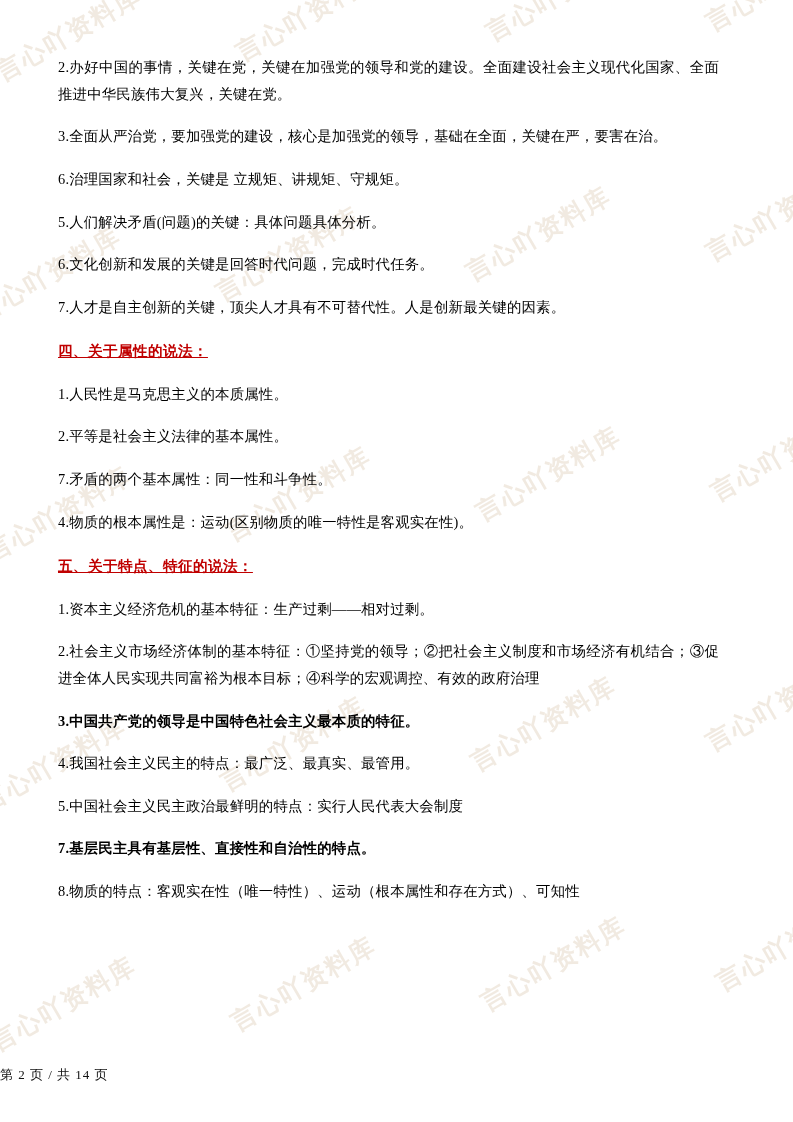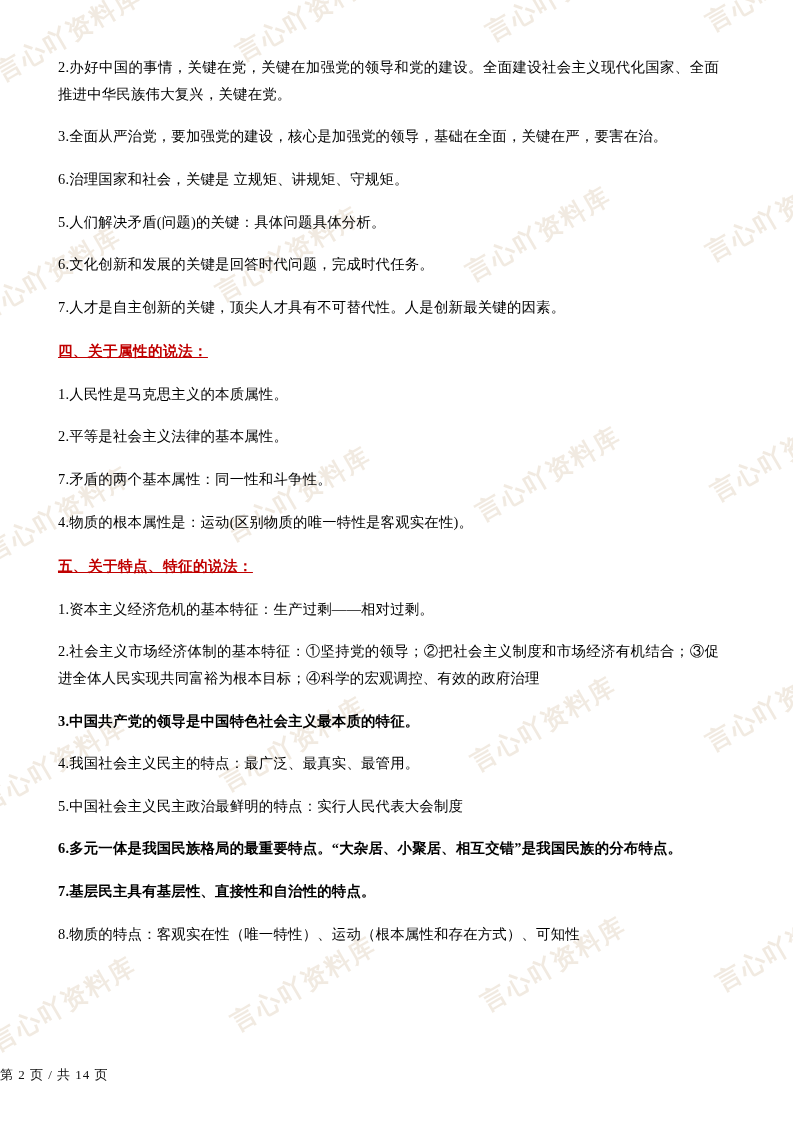--- a/index.html
+++ b/index.html
@@ -124,19 +124,18 @@
     <p class="para">7.矛盾的两个基本属性：同一性和斗争性。</p>
     <p class="para">4.物质的根本属性是：运动(区别物质的唯一特性是客观实在性)。</p>
 
     <p class="heading">五、关于特点、特征的说法：</p>
 
     <p class="para">1.资本主义经济危机的基本特征：生产过剩——相对过剩。</p>
     <p class="para">2.社会主义市场经济体制的基本特征：①坚持党的领导；②把社会主义制度和市场经济有机结合；③促进全体人民实现共同富裕为根本目标；④科学的宏观调控、有效的政府治理</p>
     <p class="para bold">3.中国共产党的领导是中国特色社会主义最本质的特征。</p>
     <p class="para">4.我国社会主义民主的特点：最广泛、最真实、最管用。</p>
     <p class="para">5.中国社会主义民主政治最鲜明的特点：实行人民代表大会制度</p>
-    <p class="para bold">6.多元一体是我国民族格局的最重要特点。“大杂居、小聚居、相互交错”是我国民族的分布特点。</p>
     <p class="para bold">7.基层民主具有基层性、直接性和自治性的特点。</p>
     <p class="para">8.物质的特点：客观实在性（唯一特性）、运动（根本属性和存在方式）、可知性</p>
   </div>
 
   <div class="footer">第 2 页 / 共 14 页</div>
 </div>
 
 </body></html>

